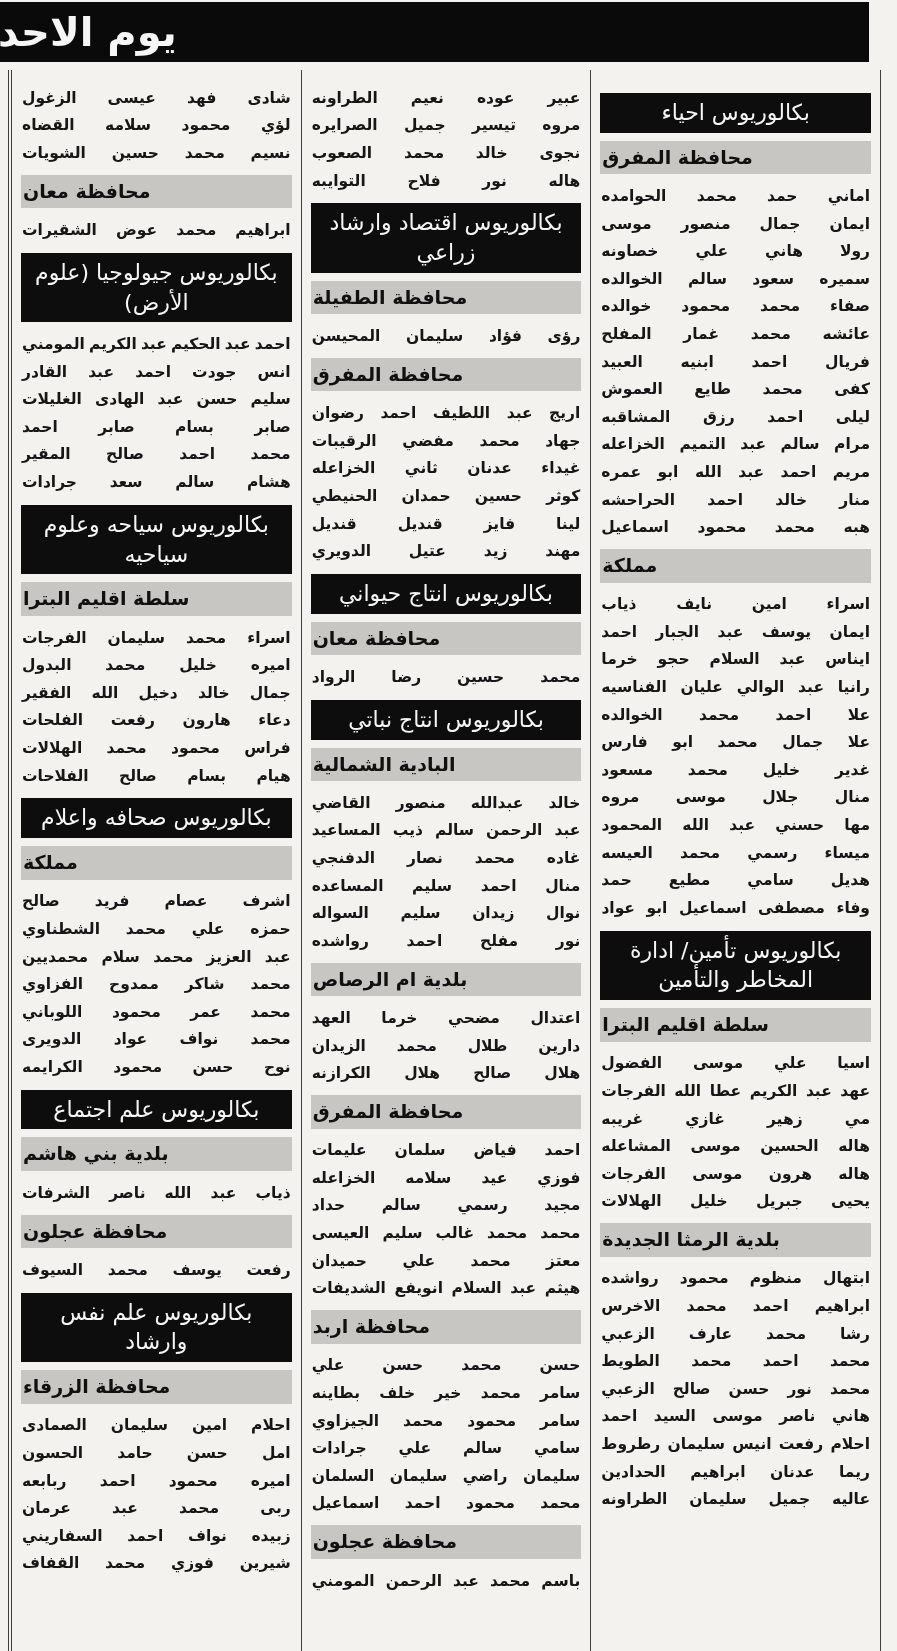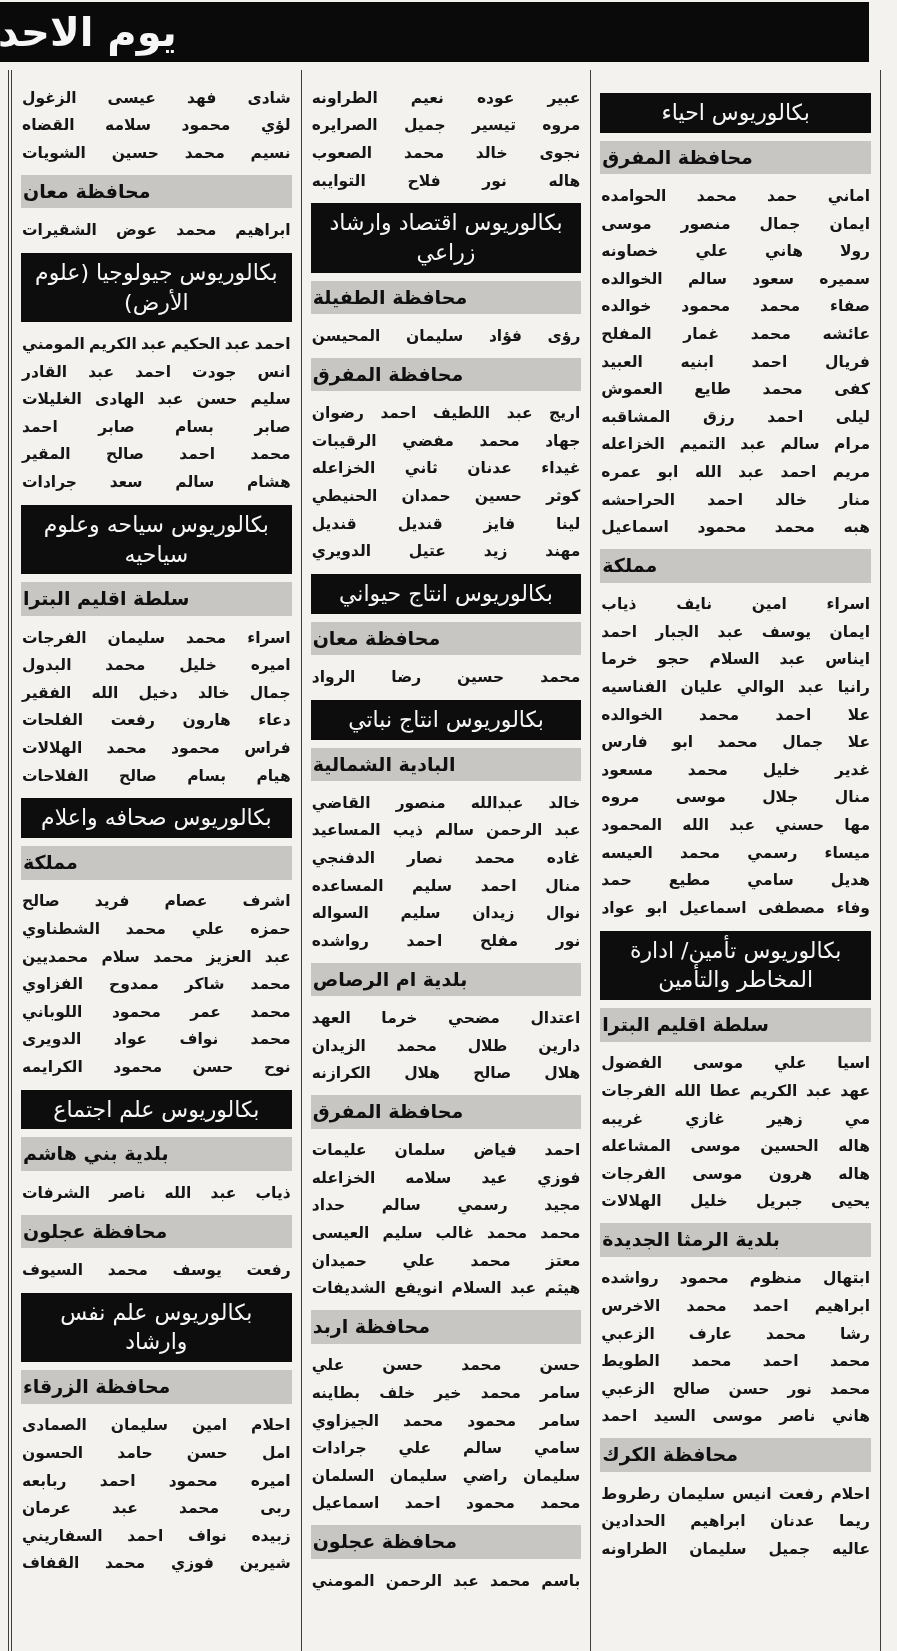--- a/index.html
+++ b/index.html
@@ -299,21 +299,20 @@
           <span>صالح</span>
           <span>الزعبي</span>
         </div>
         <div class="name-row">
           <span>هاني</span>
           <span>ناصر</span>
           <span>موسى</span>
           <span>السيد</span>
           <span>احمد</span>
         </div>
-        <div class="h-gray">محافظة الكرك</div>
         <div class="name-row">
           <span>احلام</span>
           <span>رفعت</span>
           <span>انيس</span>
           <span>سليمان</span>
           <span>رطروط</span>
         </div>
         <div class="name-row">
           <span>ريما</span>
           <span>عدنان</span>

